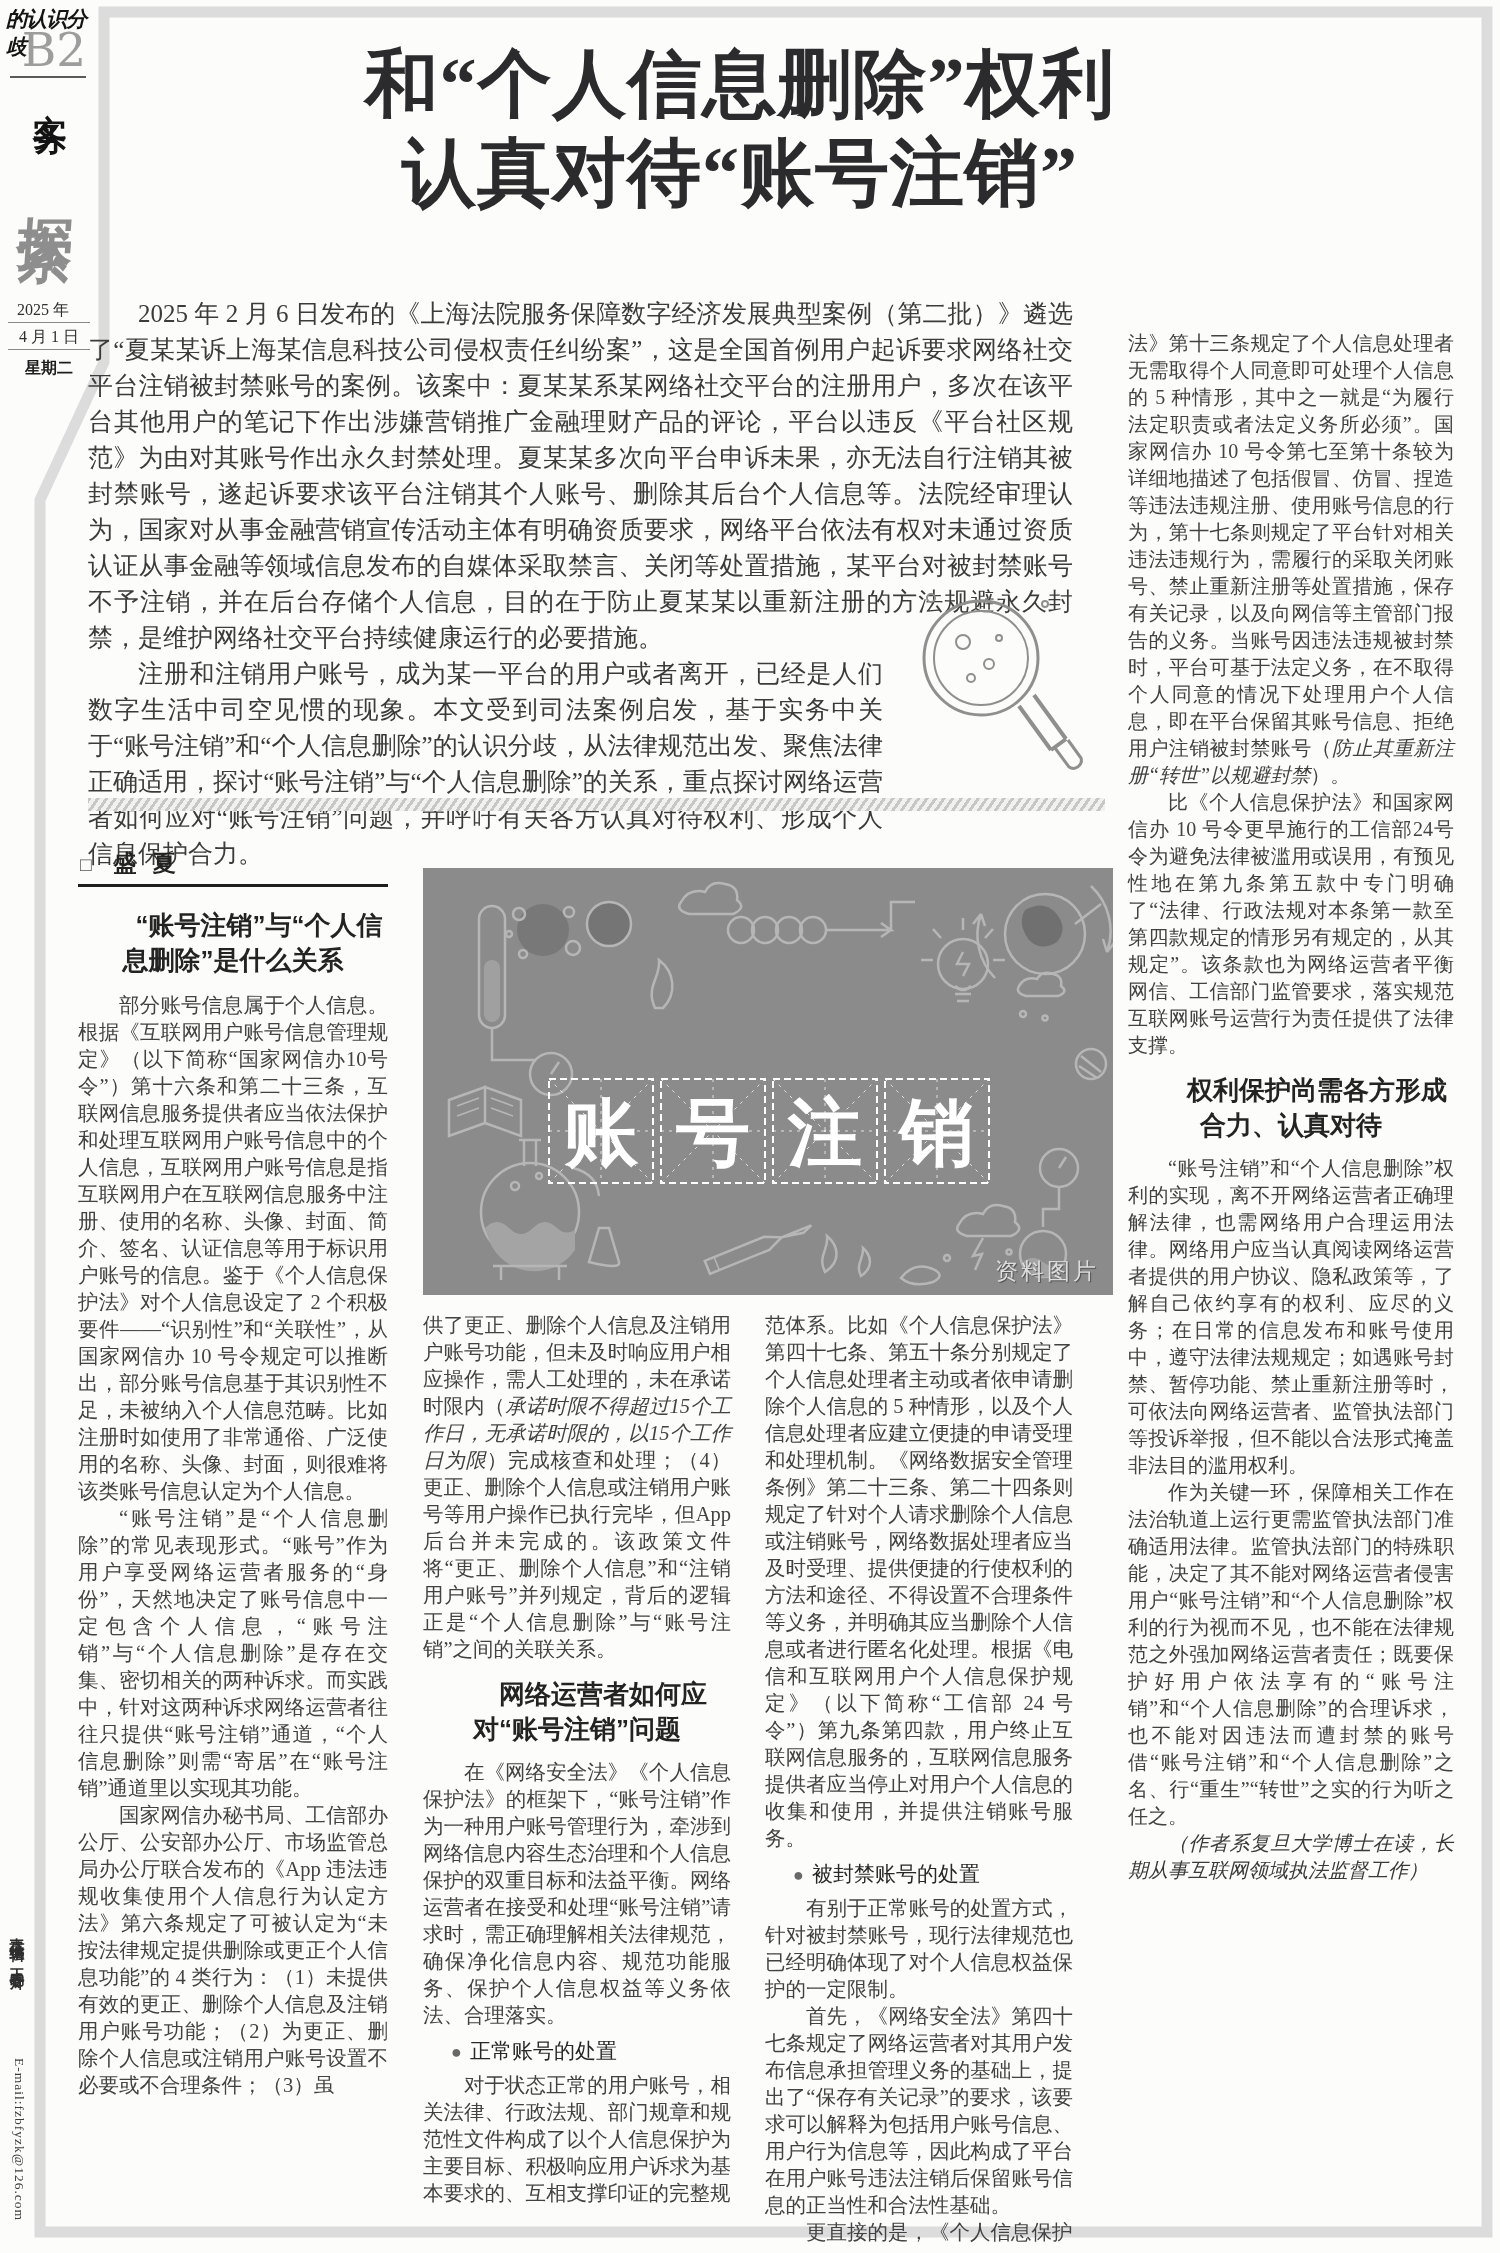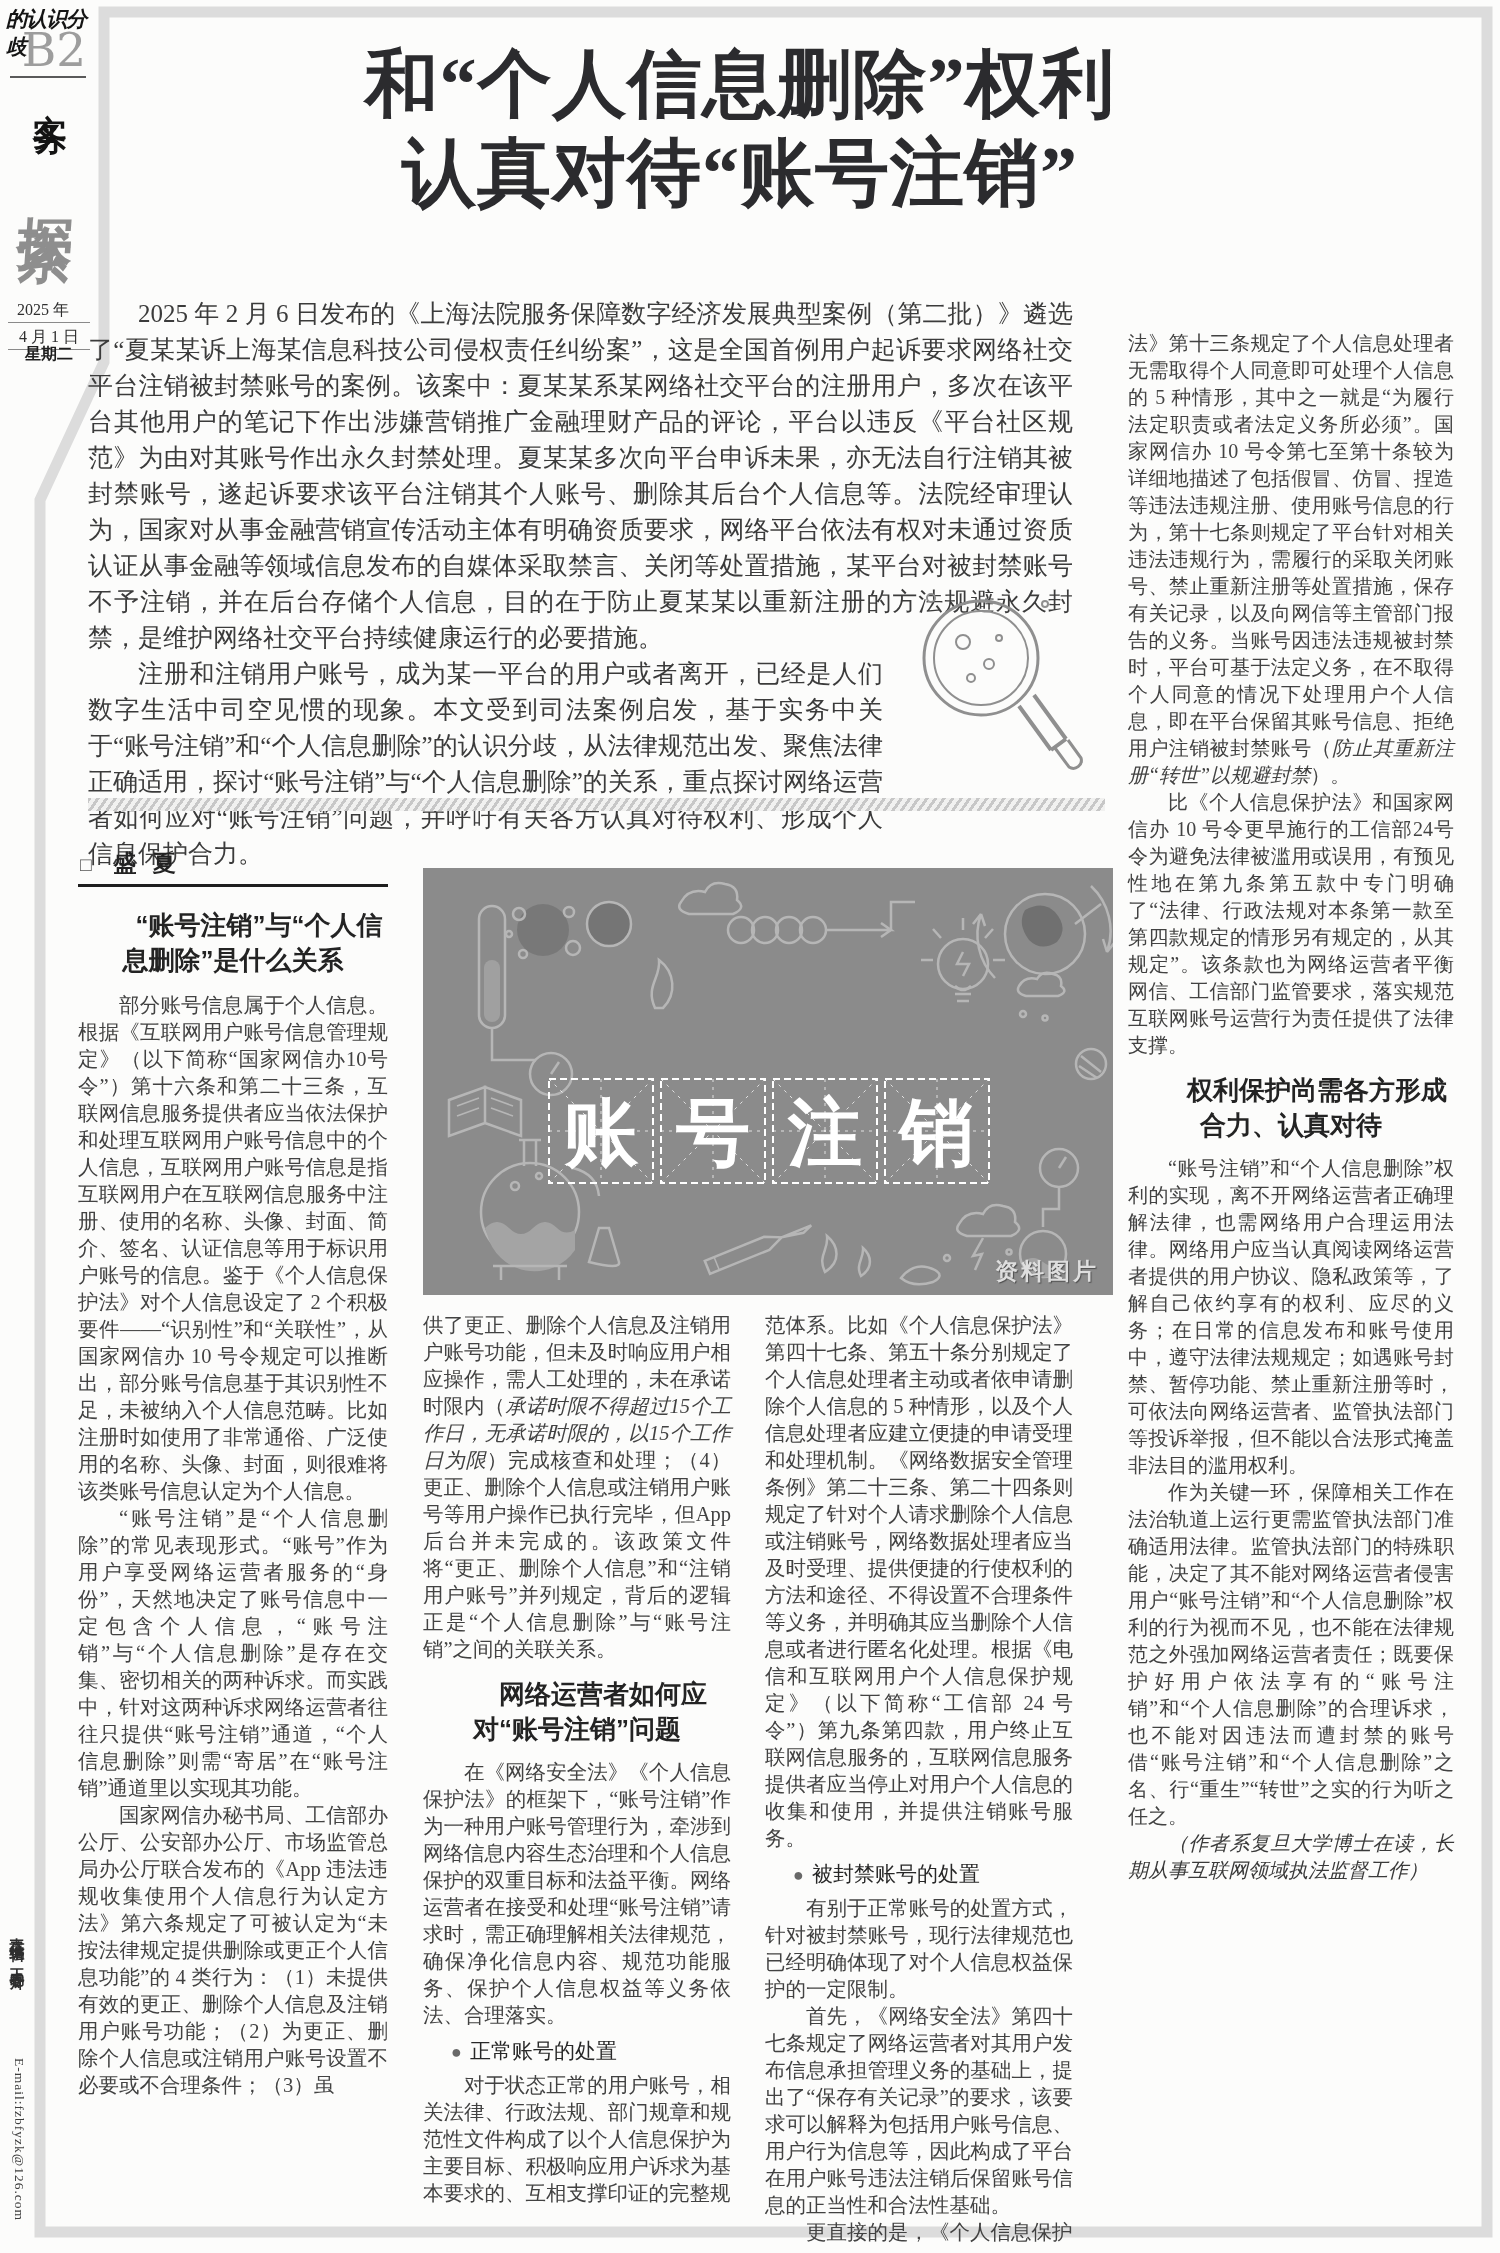--- a/index.html
+++ b/index.html
@@ -22,21 +22,21 @@
   .page-no-rule{left:10px;top:76px;width:76px;height:2px;background:#5a5a5a;}
   .section-label{left:27px;top:86px;writing-mode:vertical-rl;text-orientation:upright;
     font-family:"Liberation Sans",sans-serif;font-weight:bold;font-size:34px;
     color:#131313;letter-spacing:7px;}
   .section-sub{left:13px;top:172px;writing-mode:vertical-rl;text-orientation:upright;
     font-family:"DejaVu Serif",serif;font-weight:bold;font-size:56px;
     color:#8e8e8e;letter-spacing:9px;transform:skewX(-4deg);}
   .date-year{left:0;top:300px;width:86px;text-align:center;font-size:16px;color:#2f2f2f;}
   .date-rule{left:8px;width:82px;height:1px;background:#8a8a8a;}
   .date-day{left:6px;top:327px;width:86px;text-align:center;font-size:16px;color:#2f2f2f;}
-  .weekday{left:6px;top:344px;width:86px;text-align:center;font-size:16px;font-weight:bold;
+  .weekday{left:6px;top:358px;width:86px;text-align:center;font-size:16px;font-weight:bold;
     font-family:"Liberation Sans",sans-serif;color:#1d1d1d;}
   .editor-credit{left:7px;top:1926px;writing-mode:vertical-rl;text-orientation:upright;
     font-size:15px;font-weight:bold;color:#2e2e2e;letter-spacing:3px;}
   .email-credit{left:11px;top:2058px;writing-mode:vertical-rl;
     font-size:13.5px;color:#3c3c3c;letter-spacing:1px;}
 
   
   .headline{left:280px;top:40px;width:920px;text-align:center;
     font-weight:bold;font-size:74px;line-height:1.2;color:#2b2b2e;letter-spacing:1px;
     font-family:"Liberation Serif","DejaVu Serif",serif;}
@@ -69,21 +69,21 @@
   .bullet-head{font-family:"Liberation Sans",sans-serif;font-weight:normal;font-size:21px;
     color:#272727;margin:8px 0 6px 28px;text-align:left;}
   .bullet-dot{color:#686868;font-size:18px;margin-right:8px;}
   .kai{font-style:italic;}
   .note{font-style:italic;color:#3a3a3a;}
 
   
   .photo{left:423px;top:868px;width:690px;height:427px;background:#8b8b8b;overflow:hidden;}
   .photo svg{display:block;}
   .photo-caption{position:absolute;right:14px;bottom:8px;
-    font-family:"Liberation Sans",sans-serif;font-weight:bold;font-size:23px;
+    font-family:"Liberation Sans",sans-serif;font-weight:normal;font-size:23px;
     color:#dedede;letter-spacing:3px;text-shadow:1px 1px 1px #4e4e4e;margin-left:19px;}
 
   
   .magnifier{left:893px;top:578px;width:215px;height:210px;}
 </style>
 </head>
 <body>
 
 <svg id="frame" class="abs" viewBox="0 0 1500 2253" width="1500" height="2253">
   <path d="M104,12 L1487,12 L1487,2232 L40,2232 L40,500 L104,362 Z" fill="none" stroke="#dcdcdc" stroke-width="11"></path>

